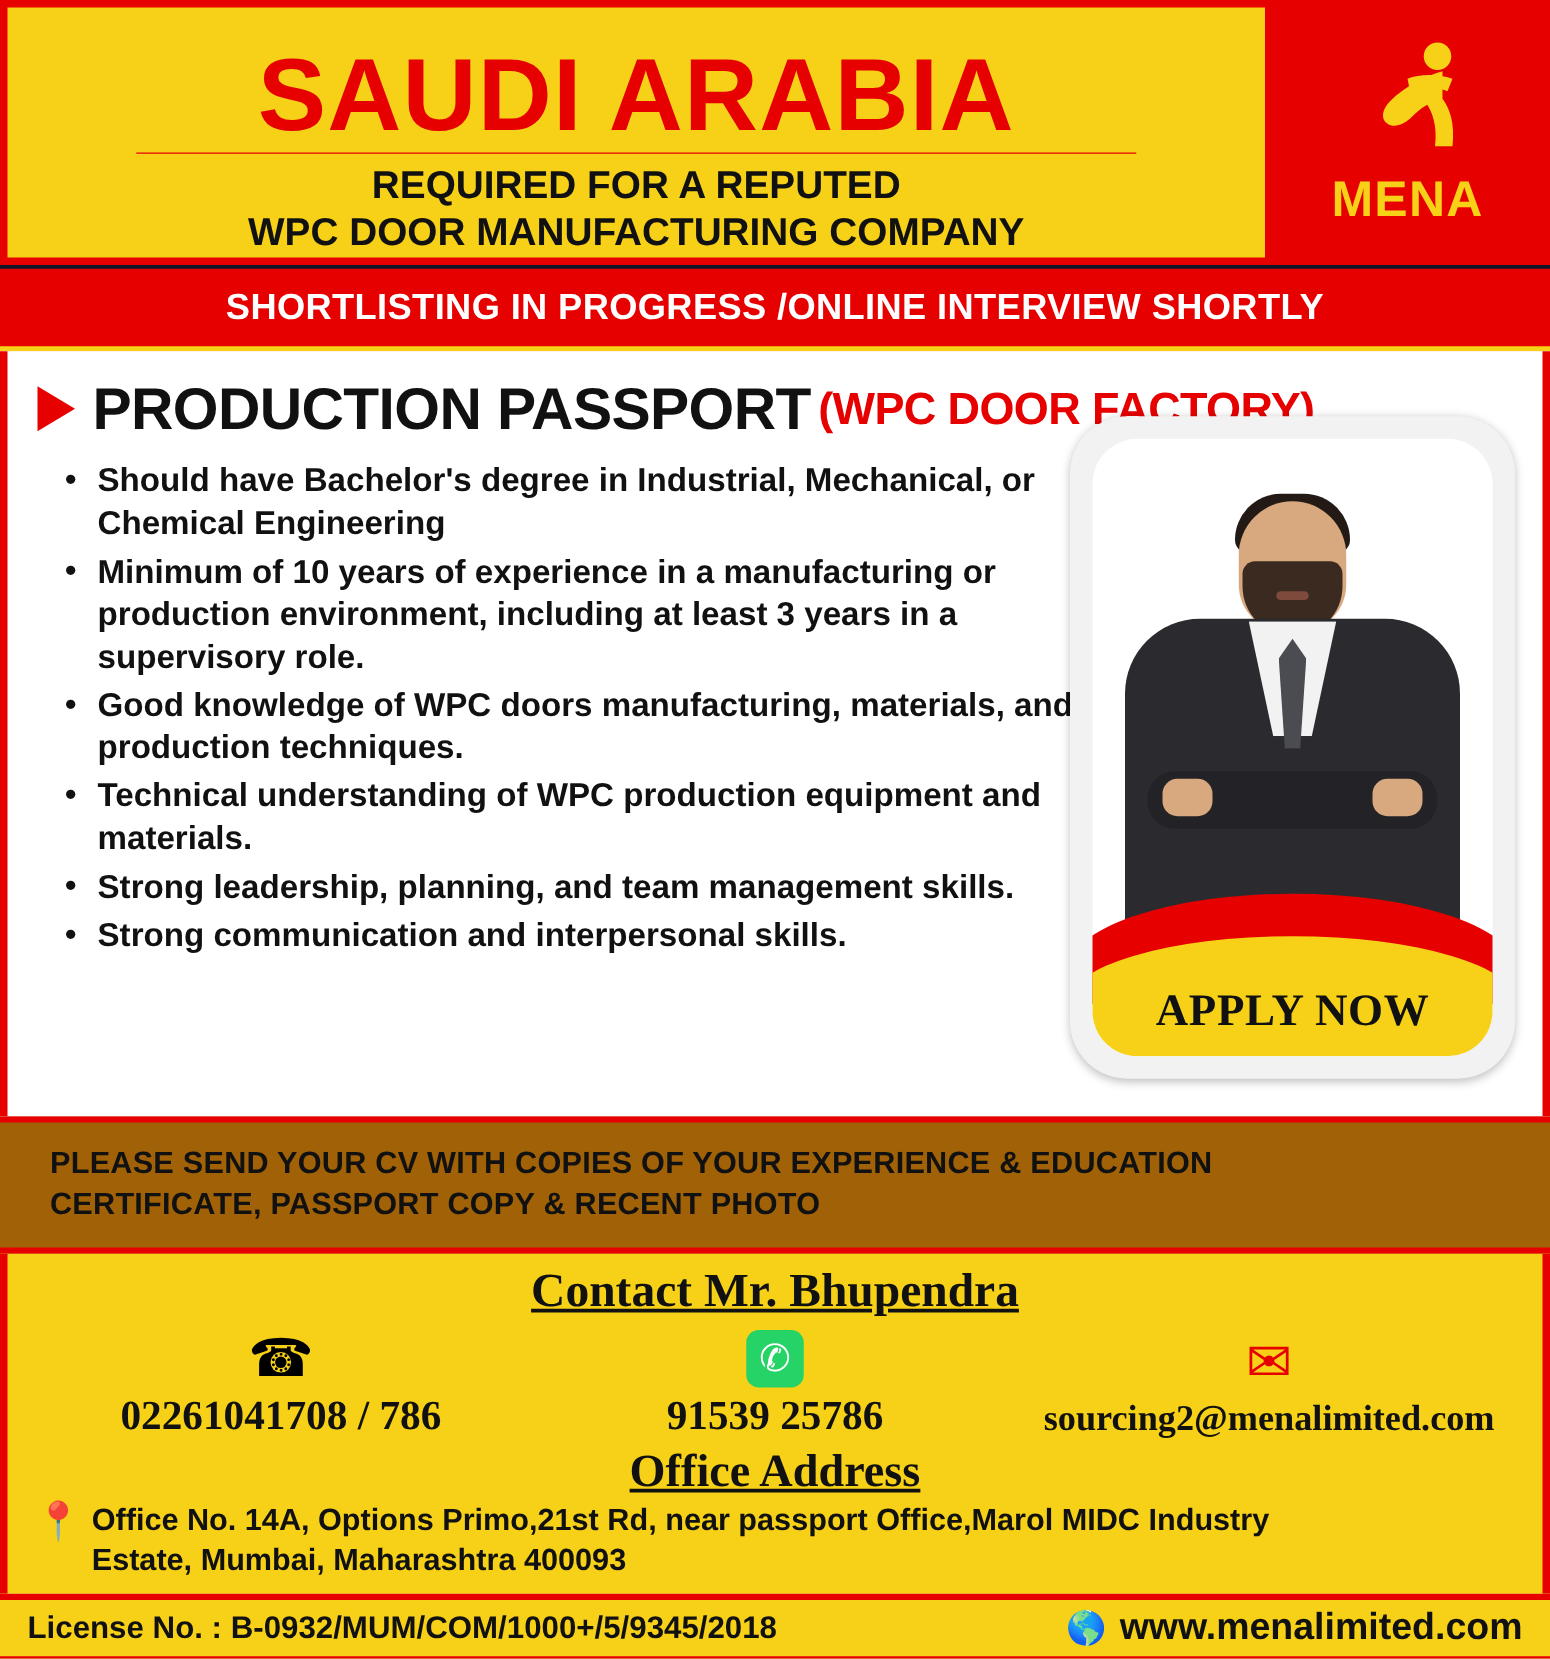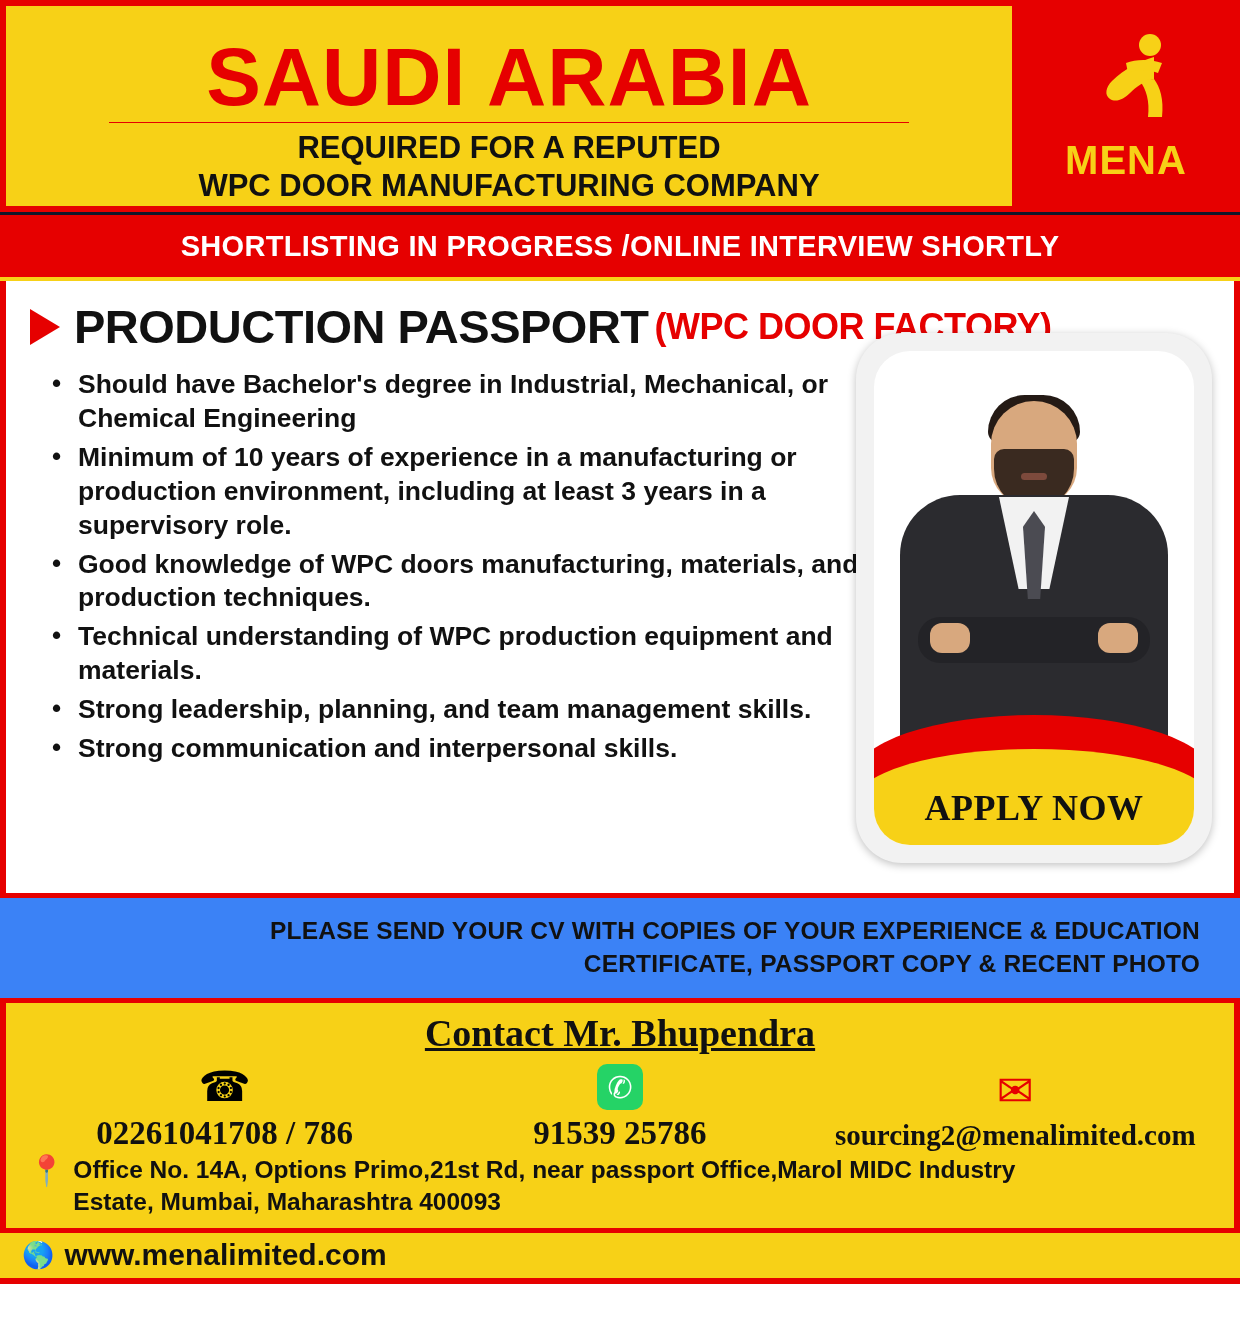--- a/index.html
+++ b/index.html
@@ -296,25 +296,25 @@
     text-align: center;
     font-family: "Liberation Serif", serif;
     font-size: 36px;
     font-weight: 700;
     color: #111111;
     letter-spacing: 0.5px;
   }
 
   
   .cv-note {
-    background: #3b82f6;
+    background: #a16207;
     border-top: 5px solid #e60000;
     border-bottom: 5px solid #e60000;
     padding: 16px 40px 18px 40px;
-    text-align: right;
+    text-align: left;
   }
   .cv-note div {
     font-size: 24.5px;
     font-weight: 800;
     color: #111111;
     line-height: 1.35;
     letter-spacing: 0.2px;
   }
 
   
@@ -533,29 +533,31 @@
 
       <div class="contact-col">
         <div class="contact-icon">
           <span class="mail-glyph">✉</span>
         </div>
         <div class="contact-value email">sourcing2@menalimited.com</div>
       </div>
 
     </div>
 
+    <div class="address-title">Office Address</div>
     <div class="address-body">
       <div class="pin-icon">📍</div>
       <div>
         <div class="address-text">Office No. 14A, Options Primo,21st Rd, near passport Office,Marol MIDC Industry</div>
         <div class="address-text">Estate, Mumbai, Maharashtra 400093</div>
       </div>
     </div>
   </div>
 
   <div class="footer">
+    <div class="license">License No. :  B-0932/MUM/COM/1000+/5/9345/2018</div>
     <div class="website-wrap">
       <span class="globe-icon">🌎</span>
       <span class="website">www.menalimited.com</span>
     </div>
   </div>
 
 </div>
 
 </body></html>

